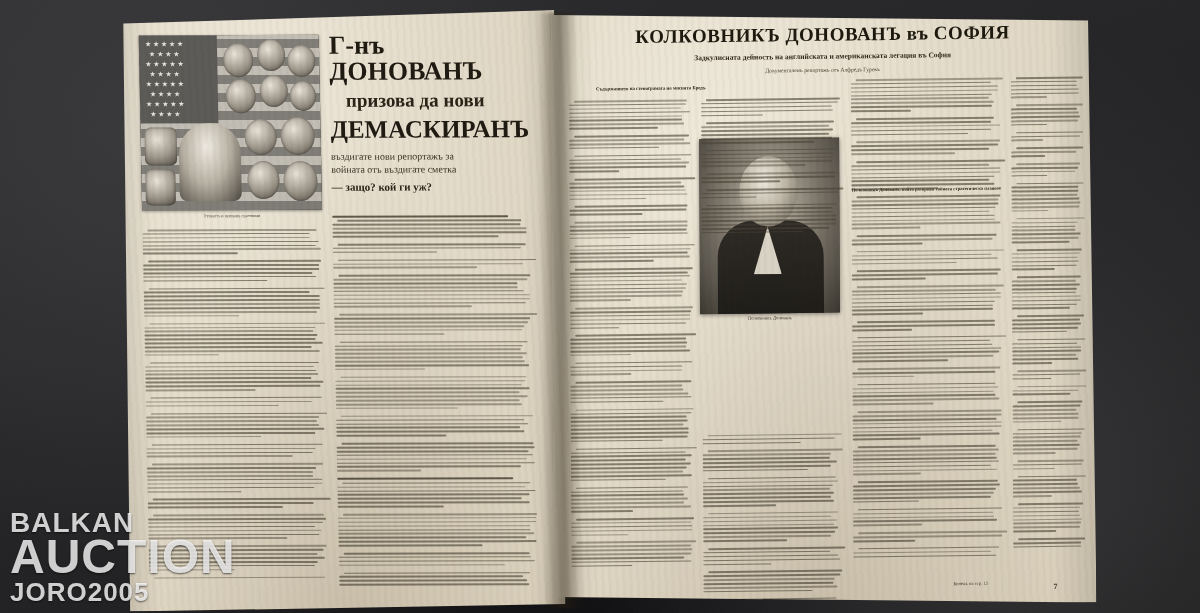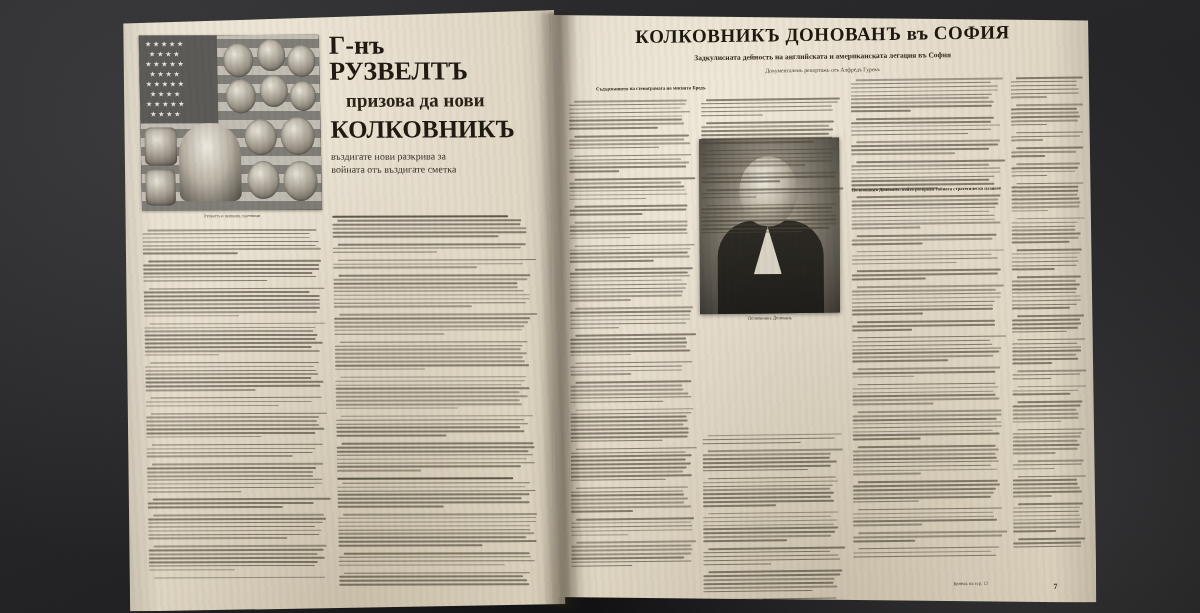--- a/index.html
+++ b/index.html
@@ -123,25 +123,26 @@
         <div class="face sq" style="left:4px;top:134px;width:30px;height:36px"></div>
         <div class="face" style="left:104px;top:84px;width:32px;height:36px"></div>
         <div class="face" style="left:140px;top:82px;width:34px;height:38px"></div>
         <div class="face" style="left:106px;top:126px;width:32px;height:38px"></div>
         <div class="face" style="left:142px;top:126px;width:34px;height:40px"></div>
         <div class="fdr"></div>
       </div>
       <div class="collage-cap">Рузвелтъ и неговите съветници</div>
 
       <div id="left-title">
-        <div class="t1" style="font-size:26px;line-height:26px;color:#1f1a12;">Г-нъ РУЗВЕЛТЪ</div>
+        <div class="t1" style="font-size:26px;line-height:26px;color:#1f1a12;">Г-нъ ДОНОВАНЪ</div>
         <div class="t1" style="font-size:19px;line-height:24px;margin-left:16px;margin-top:4px;color:#2b2318;">призова да нови</div>
-        <div class="t1" style="font-size:25px;line-height:27px;margin-top:3px;color:#1f1a12;">КОЛКОВНИКЪ</div>
-        <div class="t1" style="font-size:10px;line-height:13px;margin-top:7px;color:#3a3226;font-weight:normal;">въздигате нови разкрива за</div>
+        <div class="t1" style="font-size:25px;line-height:27px;margin-top:3px;color:#1f1a12;">ДЕМАСКИРАНЪ</div>
+        <div class="t1" style="font-size:10px;line-height:13px;margin-top:7px;color:#3a3226;font-weight:normal;">въздигате нови репортажъ за</div>
         <div class="t1" style="font-size:10px;line-height:13px;color:#3a3226;font-weight:normal;">войната отъ въздигате сметка</div>
+        <div class="t1" style="font-size:11px;line-height:15px;margin-top:4px;color:#2b2318;">— защо? кой ги уж?</div>
       </div>
 
       <div class="col" id="lc1" style="left:24px;top:218px;width:180px;">
           <div class="ln s" style="width: 94%; margin-left: 5px;"></div>
           <div class="ln" style="width: 93%;"></div>
           <div class="ln s" style="width: 93%;"></div>
           <div class="ln" style="width: 98%;"></div>
           <div class="ln" style="width: 96%;"></div>
           <div class="ln s" style="width: 99%;"></div>
           <div class="ln" style="width: 53%;"></div>
@@ -813,13 +814,18 @@
           <div class="para-gap"></div>
         </div>
 
       <div class="pagenum" style="left:500px;bottom:12px;">7</div>
       <div class="footnote" style="left:400px;bottom:18px;">Конецъ на стр. 12</div>
     </div>
 
     <div id="gutter"></div>
   </div>
 
+  <div id="wm">
+    <div class="l1">BALKAN</div>
+    <div class="l2">AUCTION</div>
+    <div class="l3">JORO2005</div>
+  </div>
 </div>
 
 </body></html>

